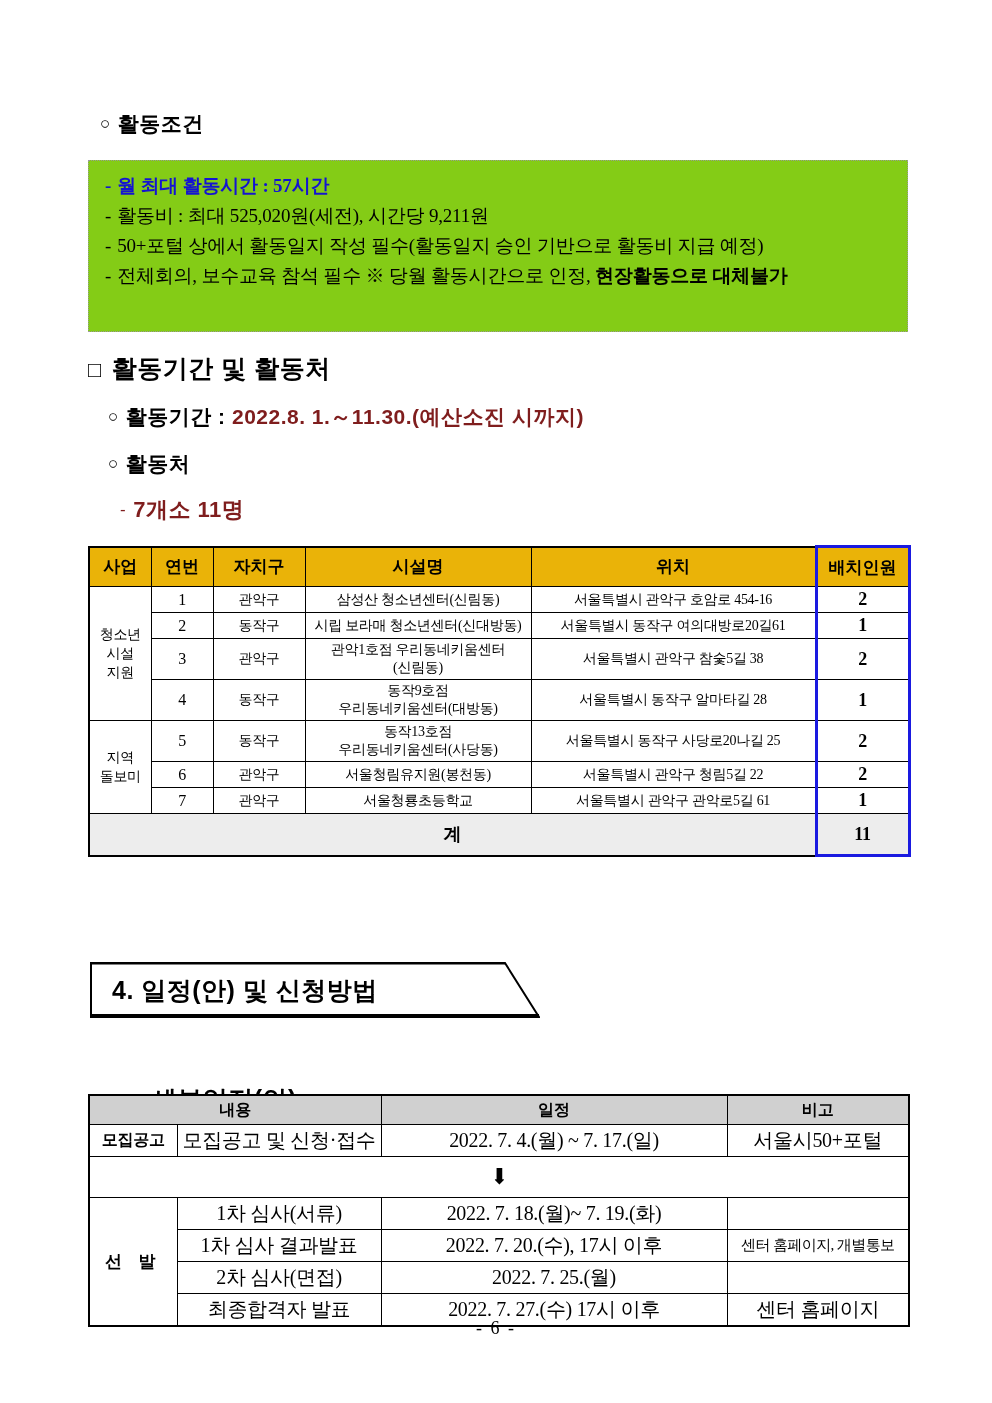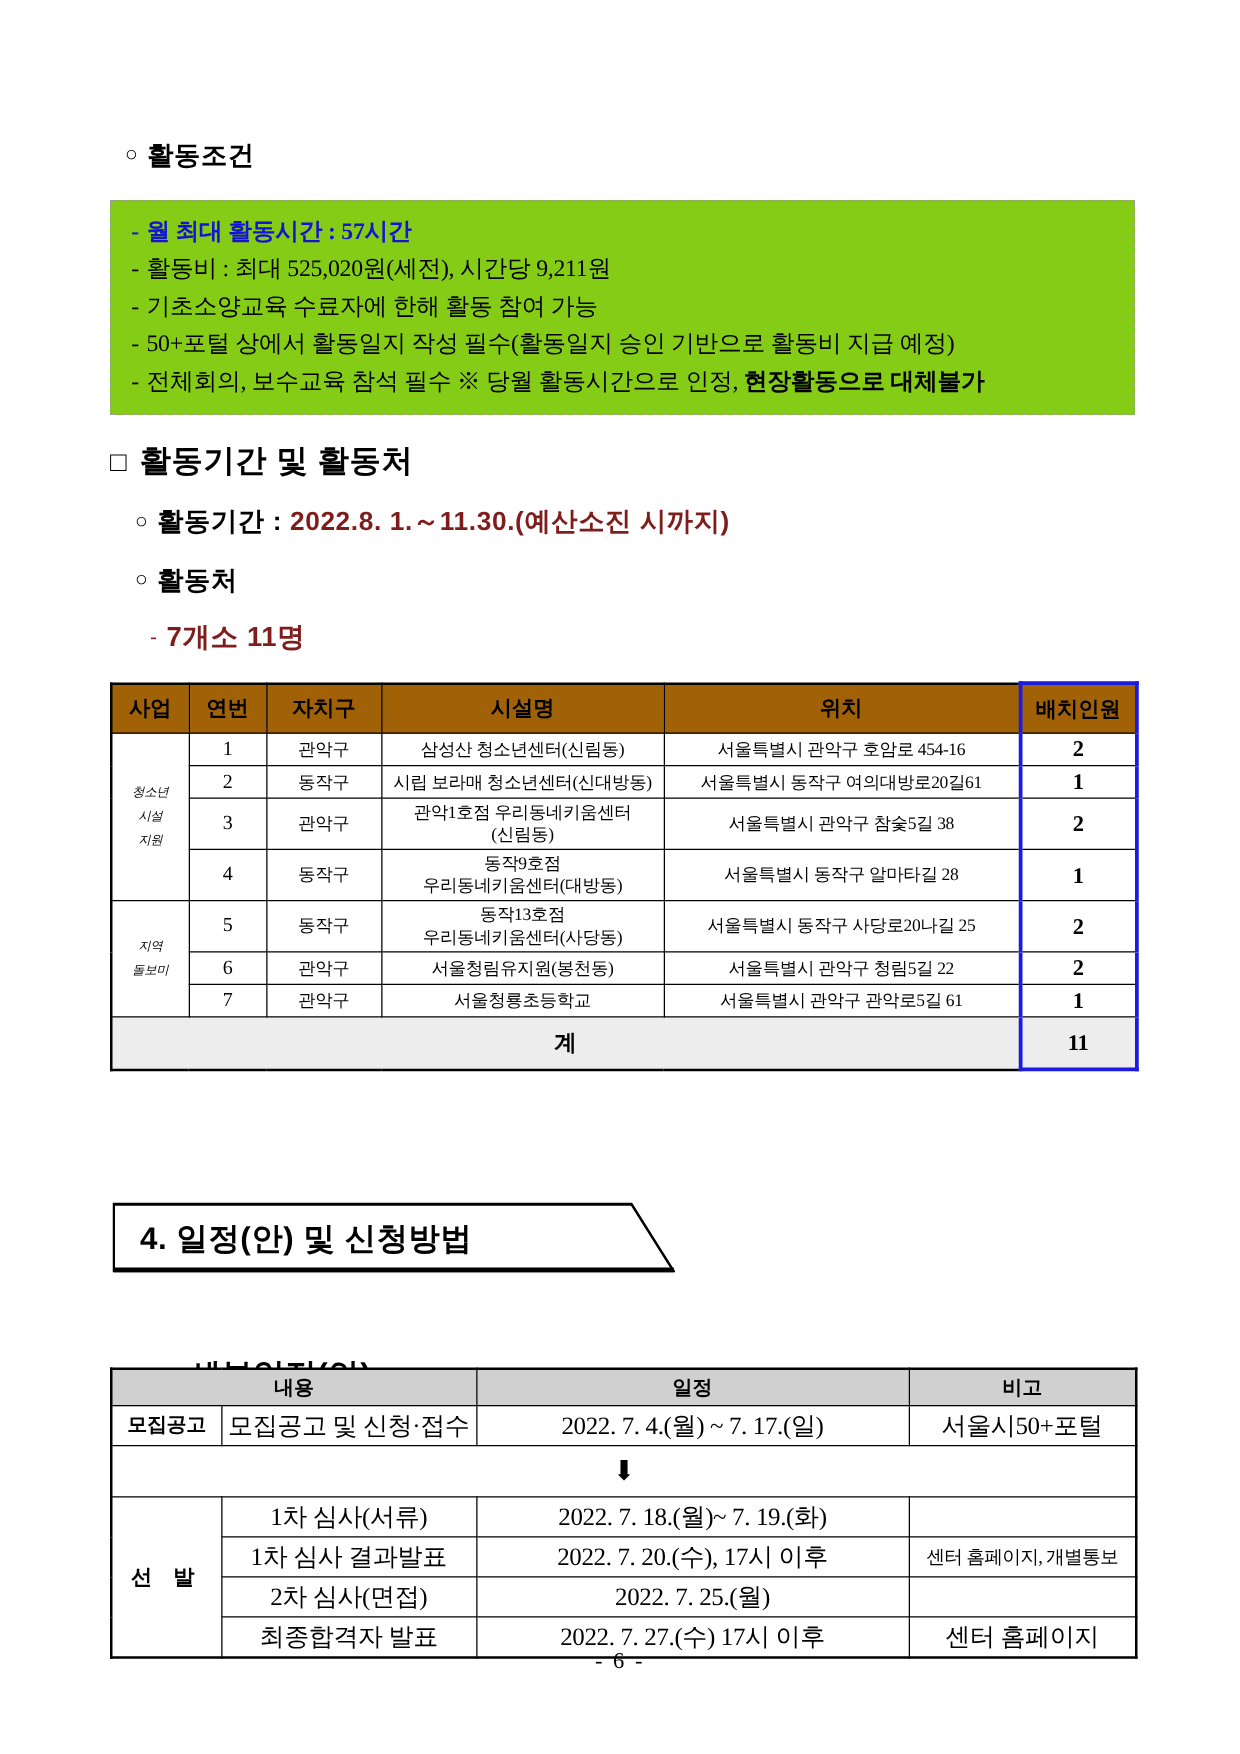--- a/index.html
+++ b/index.html
@@ -111,35 +111,34 @@
   }
 
   
   #facility-table {
     left: 88px;
     top: 545px;
     width: 820px;
     border: 2px solid #000;
   }
   #facility-table th {
-    background: #a16207;
+    background: #eab308;
     font-family: "Liberation Sans", "DejaVu Sans", sans-serif;
     font-weight: bold;
     font-size: 17px;
     height: 34px;
   }
   #facility-table td {
     font-size: 14px;
     letter-spacing: -0.3px;
   }
   #facility-table td.numcell { font-size: 16px; }
   #facility-table td.groupcell {
-    font-size: 10px;
+    font-size: 14px;
     line-height: 19px;
-    font-style: italic;
   }
   #facility-table td.count {
     font-size: 18px;
     font-weight: bold;
     font-family: "Liberation Serif", "DejaVu Serif", serif;
   }
   #facility-table .blue-col {
     border-left: 3px solid #1a1ae0;
     border-right: 3px solid #1a1ae0;
   }
@@ -215,23 +214,20 @@
   <div class="bullet-o" style="left:100px; top:110px;">
     <span class="mark">○</span><span>활동조건</span>
   </div>
 
   <div id="condition-box">
     <div class="cond-line c-blue">
       <span class="dash">-</span><span>월 최대 활동시간 : 57시간</span>
     </div>
     <div class="cond-line">
       <span class="dash">-</span><span>활동비 : 최대 525,020원(세전), 시간당 9,211원</span>
-    </div>
-    <div class="cond-line">
-      <span class="dash">-</span><span>기초소양교육 수료자에 한해 활동 참여 가능</span>
     </div>
     <div class="cond-line">
       <span class="dash">-</span><span>50+포털 상에서 활동일지 작성 필수(활동일지 승인 기반으로 활동비 지급 예정)</span>
     </div>
     <div class="cond-line">
       <span class="dash">-</span><span>전체회의, 보수교육 참석 필수 ※ 당월 활동시간으로 인정, </span><b class="strong">현장활동으로 대체불가</b>
     </div>
   </div>
 
   <div class="bullet-sq" style="left:88px; top:352px;">

